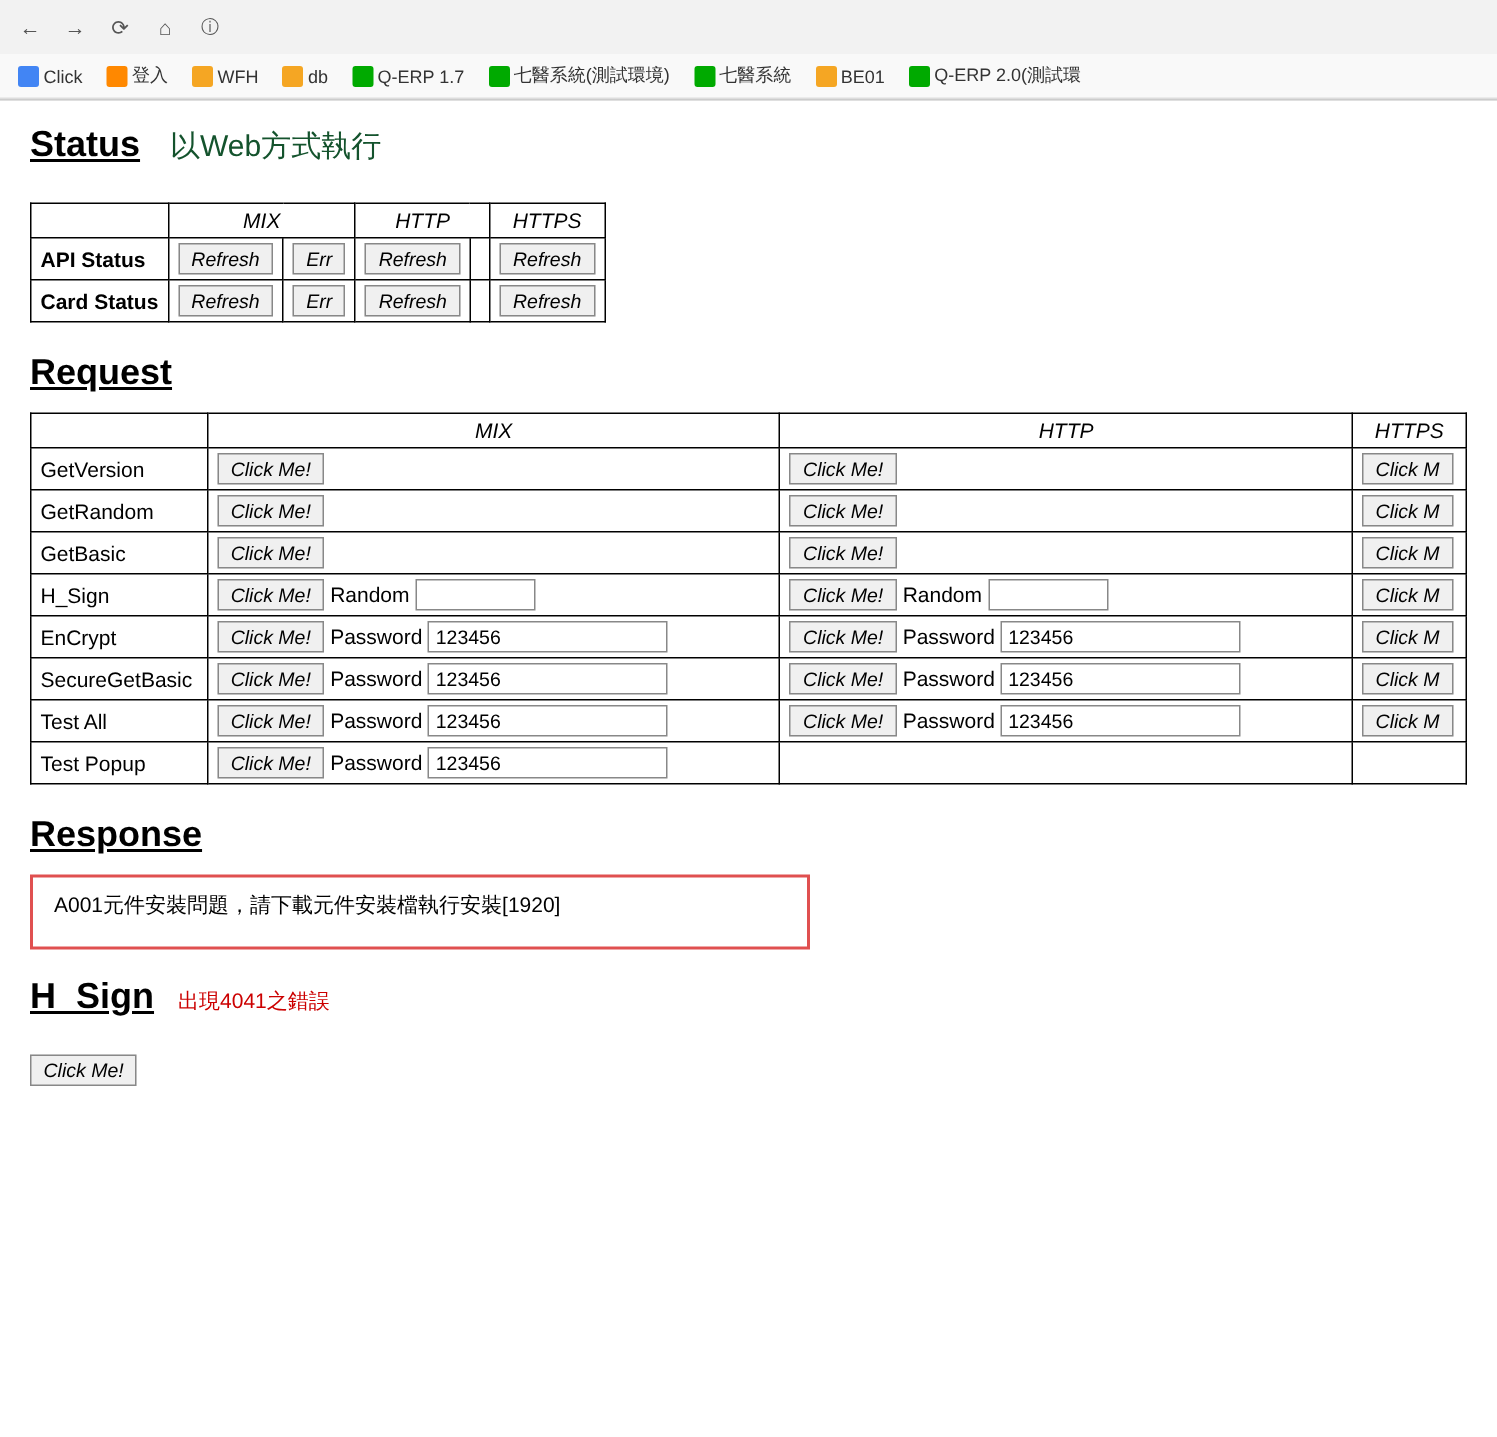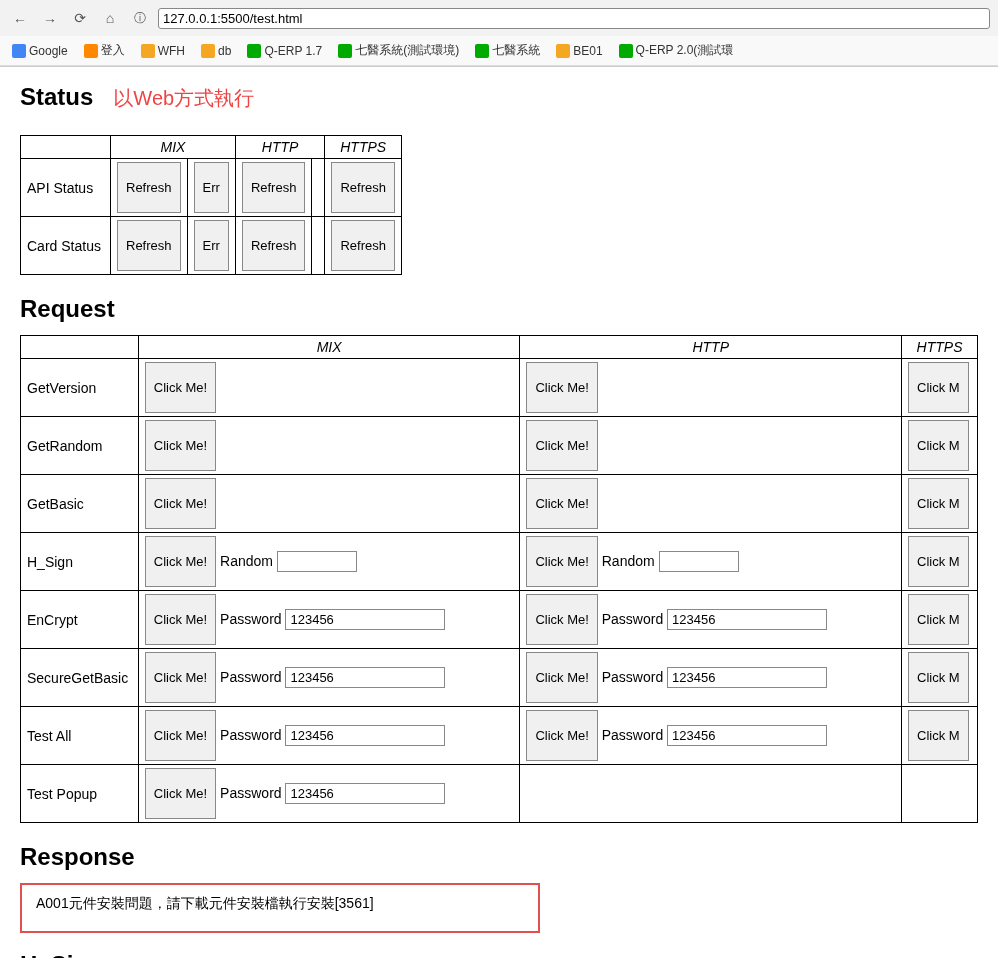--- a/index.html
+++ b/index.html
@@ -56,23 +56,24 @@
     
     .page-content {
       padding: 16px 20px;
     }
 
     
     .section-title {
       font-size: 24px;
       font-weight: bold;
       margin-bottom: 12px;
+      text-decoration: underline;
     }
     .web-subtitle {
-      color: #ef4444;
+      color: #14532d;
       font-size: 20px;
       margin-left: 20px;
       display: inline;
     }
 
     
     table {
       border-collapse: collapse;
       margin-bottom: 20px;
     }
@@ -84,38 +85,39 @@
     th {
       background: #fff;
       font-weight: normal;
       text-align: center;
       font-style: italic;
     }
 
     .btn {
       border: 1px solid #888;
       background: #f0f0f0;
-      padding: 17px 8px;
+      padding: 2px 8px;
       cursor: pointer;
       font-size: 13px;
+      font-style: italic;
     }
 
     input[type="text"] {
       border: 1px solid #888;
       padding: 2px 4px;
       font-size: 13px;
       width: 160px;
     }
     input[type="text"].narrow {
       width: 80px;
     }
 
     
     .row-label {
-      font-weight: normal;
+      font-weight: bold;
       min-width: 90px;
     }
 
     
     .response-box {
       border: 2px solid #e05050;
       padding: 10px 14px;
       margin-bottom: 16px;
       font-size: 14px;
       min-height: 50px;
@@ -141,26 +143,25 @@
 </head>
 <body>
 
 <div class="browser-chrome">
   <div class="browser-toolbar">
     <button class="nav-btn">←</button>
     <button class="nav-btn">→</button>
     <button class="nav-btn">⟳</button>
     <button class="nav-btn">⌂</button>
     <span class="nav-btn" style="font-size:12px;">ⓘ</span>
-    <input class="address-bar" type="text" value="127.0.0.1:5500/test.html" style="">
   </div>
   <div class="bookmarks-bar">
     <div class="bookmark-item">
       <span class="bookmark-icon" style="background:#4285f4;"></span>
-      <span>Google</span>
+      <span>Click</span>
     </div>
     <div class="bookmark-item">
       <span class="bookmark-icon" style="background:#ff8800;"></span>
       <span>登入</span>
     </div>
     <div class="bookmark-item">
       <span class="bookmark-icon" style="background:#f5a623;"></span>
       <span>WFH</span>
     </div>
     <div class="bookmark-item">
@@ -373,21 +374,21 @@
           <td></td>
           <td></td>
         </tr>
       </tbody>
     </table>
   </div>
 
   <div class="section-gap">
     <h2 class="section-title">Response</h2>
     <div class="response-box">
-      <span>A001元件安裝問題，請下載元件安裝檔執行安裝[3561]</span>
+      <span>A001元件安裝問題，請下載元件安裝檔執行安裝[1920]</span>
     </div>
   </div>
 
   <div class="section-gap">
     <div class="header-row">
       <h2 class="section-title">H_Sign</h2>
       <span class="error-subtitle">出現4041之錯誤</span>
     </div>
     <button class="btn">Click Me!</button>
   </div>

